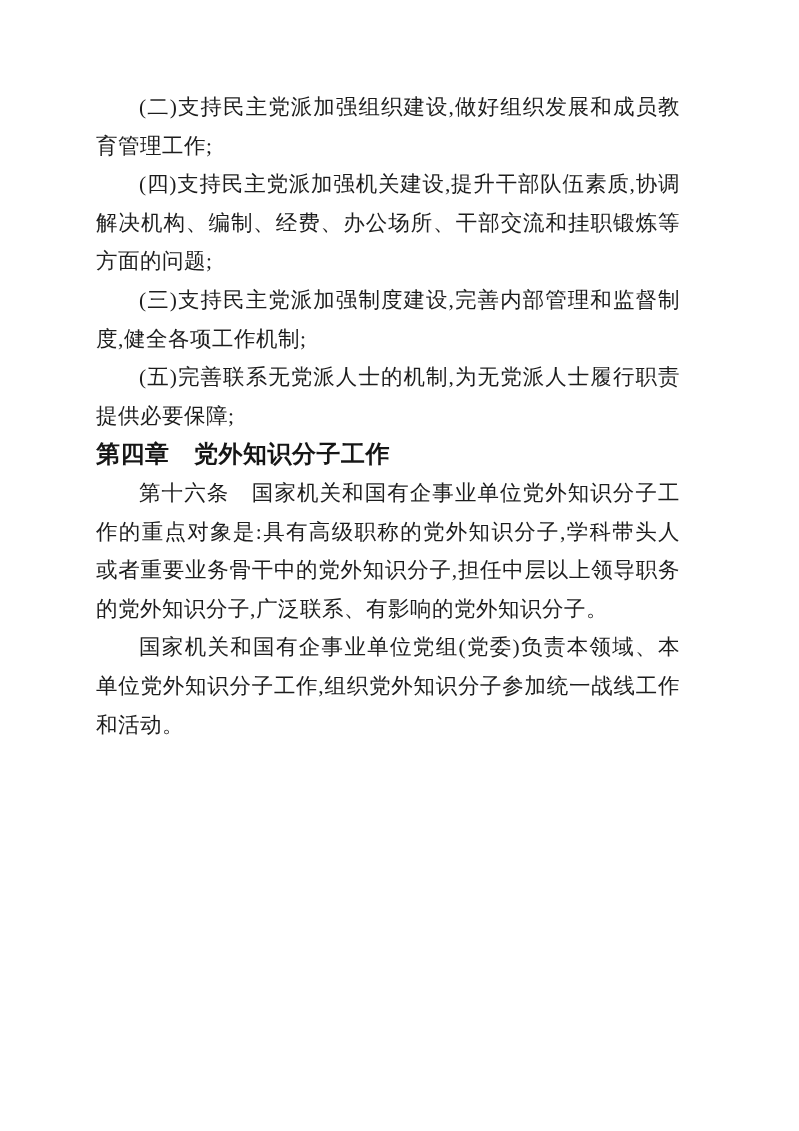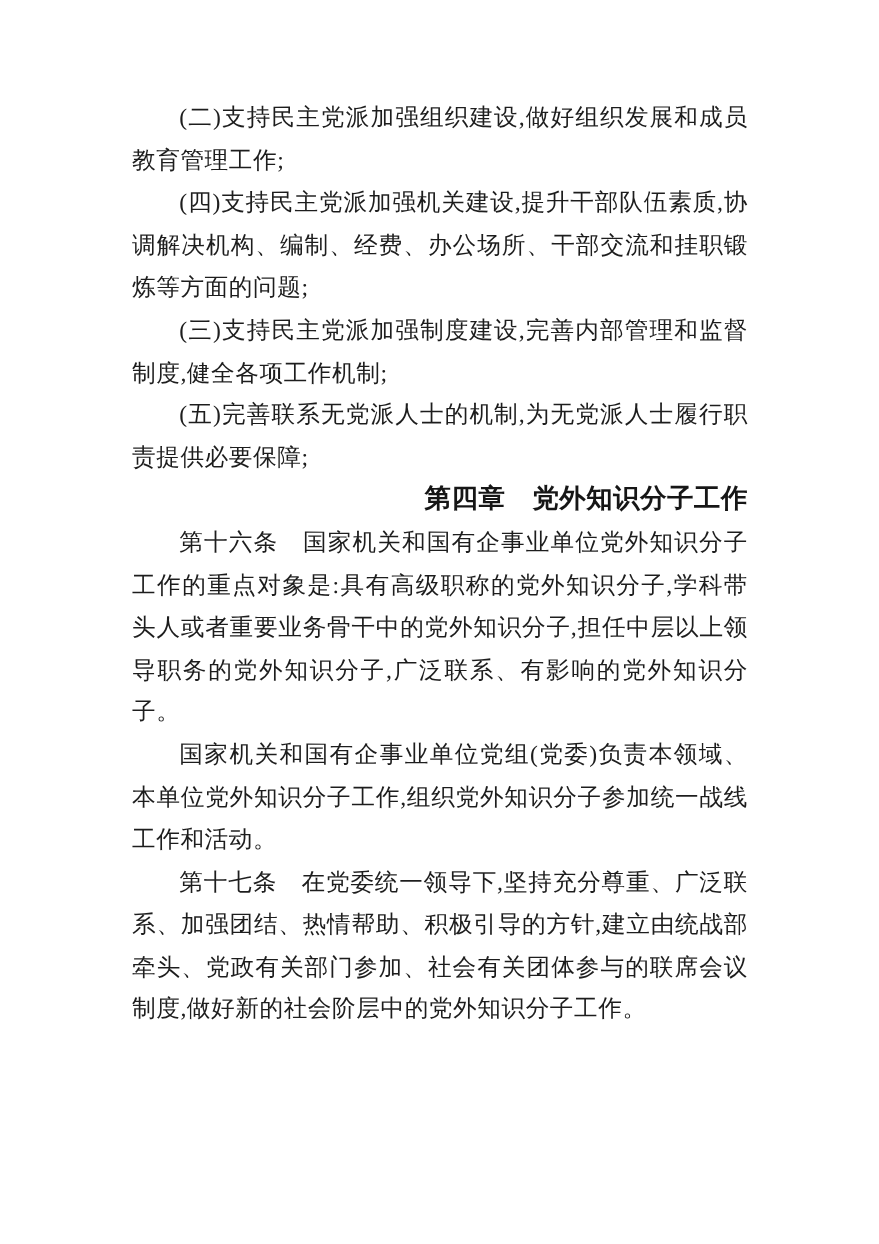--- a/index.html
+++ b/index.html
@@ -6,21 +6,21 @@
     margin: 0;
     padding: 0;
     background: #ffffff;
   }
   .page {
     position: relative;
     width: 799px;
     height: 1131px;
     background: #ffffff;
     box-sizing: border-box;
-    padding: 88px 119px 0 120px;
+    padding: 88px 119px 0 96px;
     overflow: hidden;
   }
   .doc-body {
     color: #1d1d1d;
     font-family: "Liberation Serif", "DejaVu Serif", serif;
   }
   .para {
     margin: 0;
     font-size: 21.5px;
     line-height: 38.6px;
@@ -29,33 +29,32 @@
     text-indent: 2em;
     letter-spacing: 0.5px;
     word-break: break-all;
   }
   .chapter-heading {
     margin: 0;
     font-family: "Liberation Sans", "DejaVu Sans", sans-serif;
     font-weight: bold;
     font-size: 24px;
     line-height: 38.6px;
-    text-align: right;
+    text-align: left;
     text-indent: 0;
     letter-spacing: 0.5px;
     color: #161616;
   }
 </style>
 </head>
 <body>
 
 <div class="page">
   <div class="doc-body">
     <p class="para">(二)支持民主党派加强组织建设,做好组织发展和成员教育管理工作;</p>
     <p class="para">(四)支持民主党派加强机关建设,提升干部队伍素质,协调解决机构、编制、经费、办公场所、干部交流和挂职锻炼等方面的问题;</p>
     <p class="para">(三)支持民主党派加强制度建设,完善内部管理和监督制度,健全各项工作机制;</p>
     <p class="para">(五)完善联系无党派人士的机制,为无党派人士履行职责提供必要保障;</p>
     <h2 class="chapter-heading">第四章　党外知识分子工作</h2>
     <p class="para">第十六条　国家机关和国有企事业单位党外知识分子工作的重点对象是:具有高级职称的党外知识分子,学科带头人或者重要业务骨干中的党外知识分子,担任中层以上领导职务的党外知识分子,广泛联系、有影响的党外知识分子。</p>
     <p class="para">国家机关和国有企事业单位党组(党委)负责本领域、本单位党外知识分子工作,组织党外知识分子参加统一战线工作和活动。</p>
-    <p class="para">第十七条　在党委统一领导下,坚持充分尊重、广泛联系、加强团结、热情帮助、积极引导的方针,建立由统战部牵头、党政有关部门参加、社会有关团体参与的联席会议制度,做好新的社会阶层中的党外知识分子工作。</p>
   </div>
 </div>
 
 </body></html>

